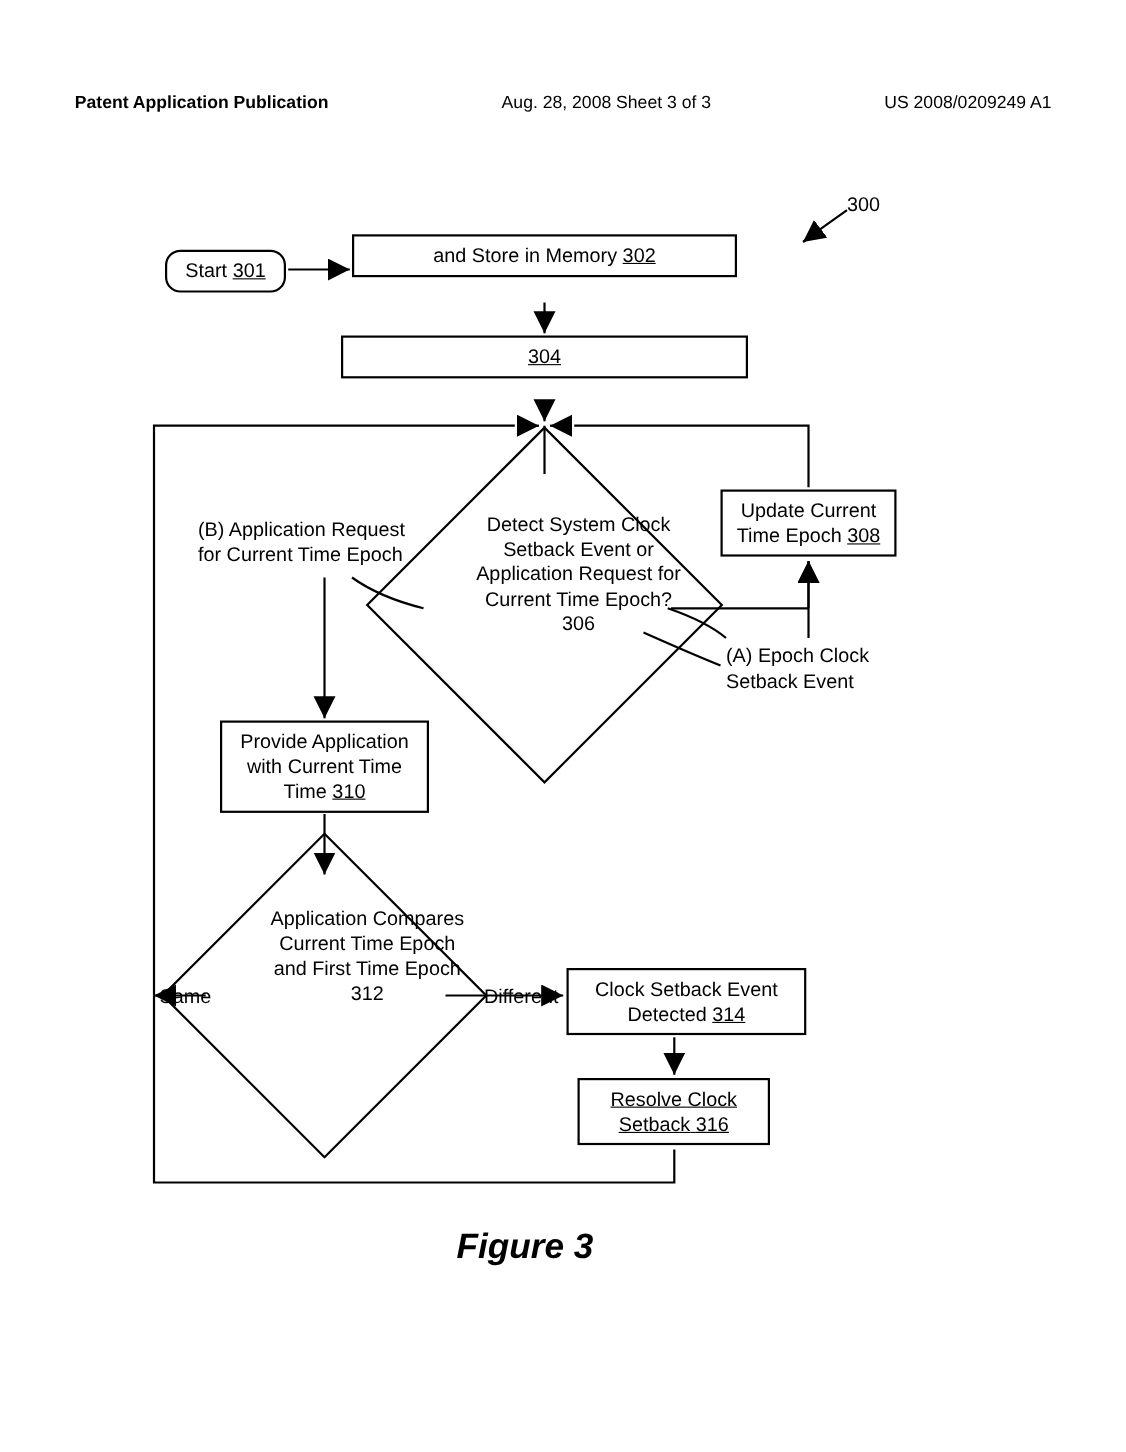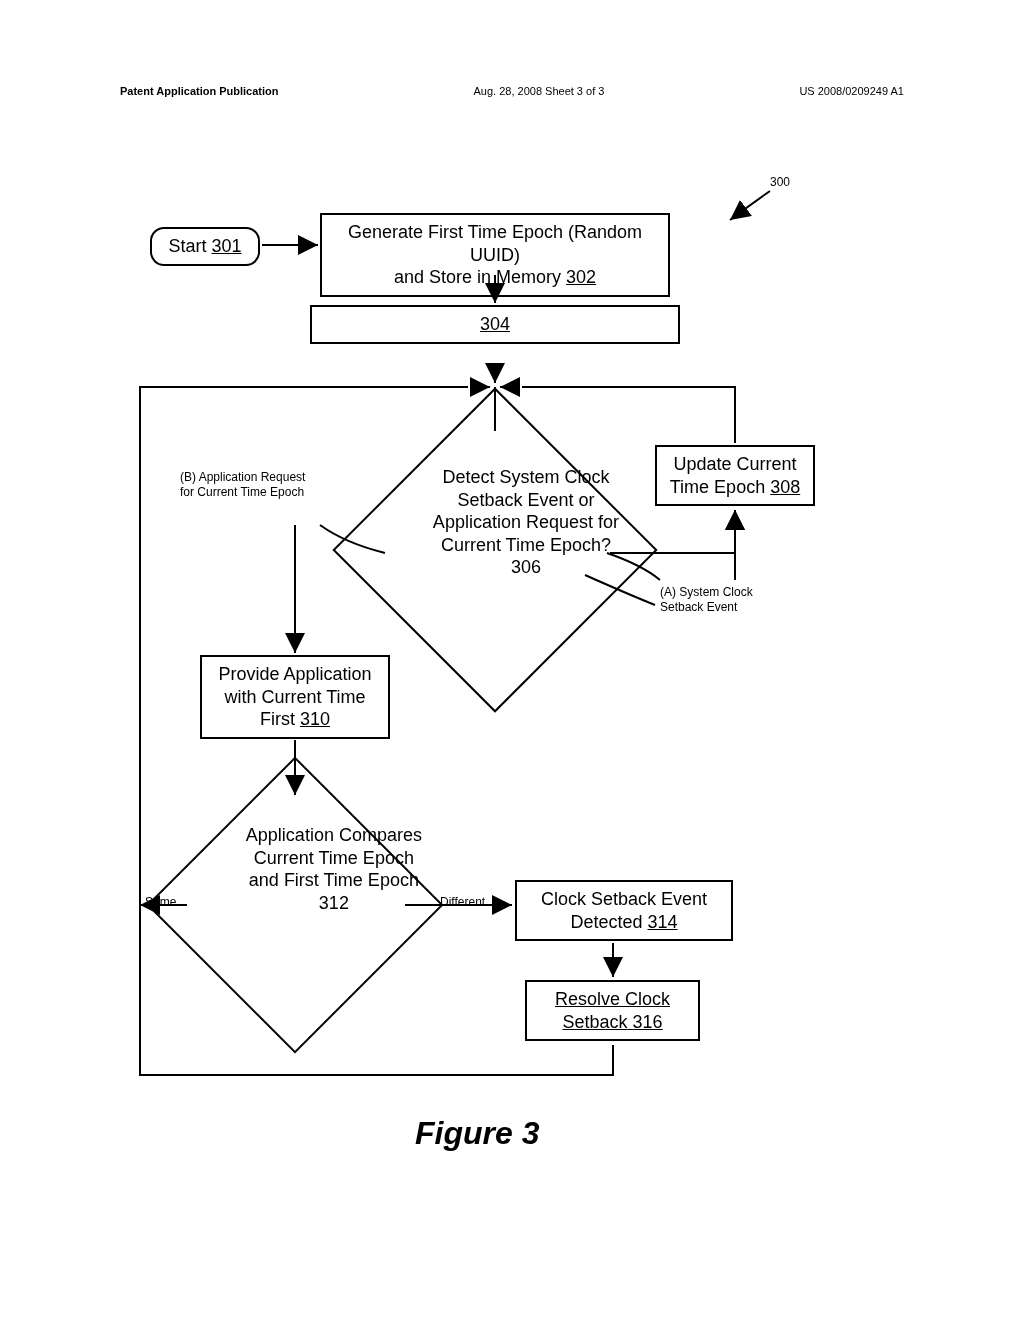--- a/index.html
+++ b/index.html
@@ -11,22 +11,22 @@
     height: 1320px;
     position: relative;
   }
   .header {
     position: absolute;
     top: 85px;
     left: 0;
     right: 0;
     display: flex;
     justify-content: space-between;
-    padding: 0 120px;
-    font-size: 11px;
+    padding: 0 68px;
+    font-size: 16px;
   }
   .header .left { font-weight: bold; }
   .header .mid { }
   .header .right { }
 
   .figure {
     position: absolute;
     top: 165px;
     left: 130px;
     width: 740px;
@@ -58,21 +58,21 @@
     position: absolute;
     transform: rotate(-45deg);
     text-align: center;
     font-size: 18px;
     line-height: 1.25;
     width: 200px;
   }
 
   .label {
     position: absolute;
-    font-size: 12px;
+    font-size: 18px;
     line-height: 1.25;
   }
 
   .figcap {
     position: absolute;
     font-size: 32px;
     font-weight: bold;
     font-style: italic;
   }
 
@@ -96,21 +96,20 @@
 <div class="figure">
 
   <div class="label" style="left:640px; top:10px;">300</div>
 
   <div class="box rounded" style="left:20px; top:62px; width:110px;">
     <span>Start</span>
     <span class="ref">301</span>
   </div>
 
   <div class="box" style="left:190px; top:48px; width:350px;">
-    <div>Generate First Time Epoch (Random UUID)</div>
     <div>
       <span>and Store in Memory</span>
       <span class="ref">302</span>
     </div>
   </div>
 
   <div class="box" style="left:180px; top:140px; width:370px;">
     <div><span class="ref">304</span></div>
   </div>
 
@@ -123,37 +122,37 @@
       <div><span class="ref">306</span></div>
     </div>
   </div>
 
   <div class="label" style="left:50px; top:305px;">
     <div>(B)  Application Request</div>
     <div>for Current Time Epoch</div>
   </div>
 
   <div class="label" style="left:530px; top:420px;">
-    <div>(A)  System Clock</div>
+    <div>(A)  Epoch Clock</div>
     <div>Setback Event</div>
   </div>
 
   <div class="box" style="left:525px; top:280px; width:160px;">
     <div>Update Current</div>
     <div>
       <span>Time Epoch</span>
       <span class="ref">308</span>
     </div>
   </div>
 
   <div class="box" style="left:70px; top:490px; width:190px;">
     <div>Provide Application</div>
     <div>with Current Time</div>
     <div>
-      <span>First</span>
+      <span>Time</span>
       <span class="ref">310</span>
     </div>
   </div>
 
   <div class="diamond" style="left:60px; top:635px; width:210px; height:210px;">
     <div class="diamond-inner" style="left:5px; top:5px;">
       <div>Application Compares</div>
       <div>Current Time Epoch</div>
       <div>and First Time Epoch</div>
       <div><span class="ref">312</span></div>

